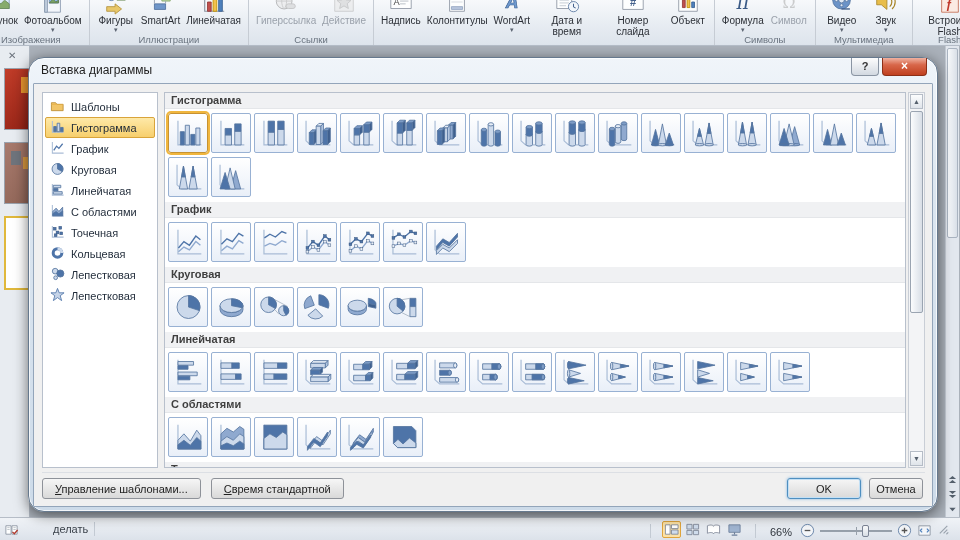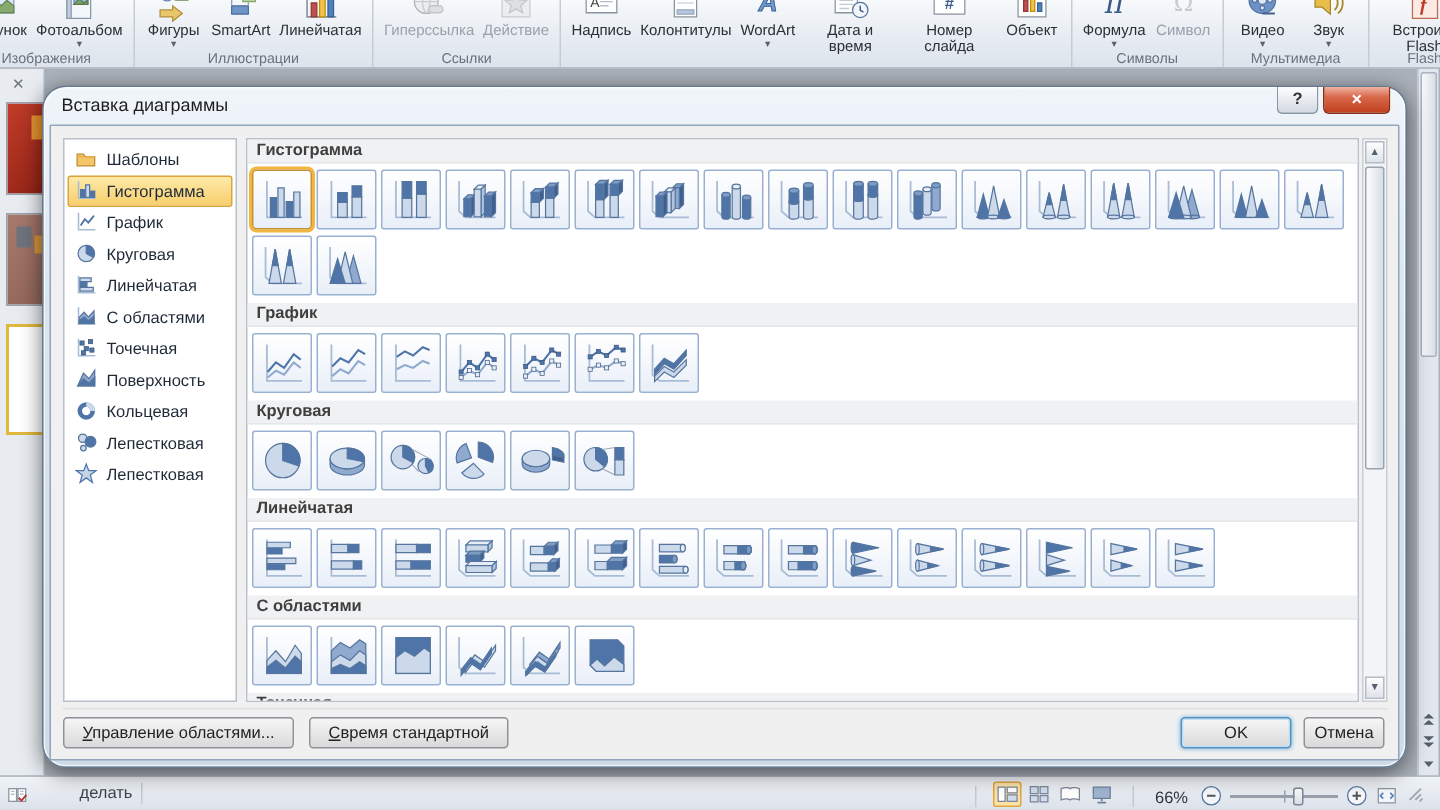--- a/index.html
+++ b/index.html
@@ -458,27 +458,20 @@
               <rect x="3.5" y="3.5" width="3" height="3" fill="#4e74a8" stroke="#36537b" stroke-width="0.5"></rect>
               <rect x="6.5" y="7.5" width="3" height="3" fill="#4e74a8" stroke="#36537b" stroke-width="0.5"></rect>
               <rect x="9.5" y="2.5" width="3" height="3" fill="#4e74a8" stroke="#36537b" stroke-width="0.5"></rect>
               <rect x="10.5" y="8.5" width="3" height="3" fill="#4e74a8" stroke="#36537b" stroke-width="0.5"></rect>
               <rect x="4.5" y="10.5" width="3" height="3" fill="#4e74a8" stroke="#36537b" stroke-width="0.5"></rect>
             </svg></span>
           <span>Точечная</span>
         </div>
         <div class="sbitem">
           <span><svg viewBox="0 0 16 16" xmlns="http://www.w3.org/2000/svg">
-              <path d="M2 13L6 4l4 4 4-6v11Z" fill="#8fa9cf" stroke="#55759f" stroke-width="0.9"></path>
-              <path d="M2 13l4-5 4 3 4-4v6Z" fill="#4e74a8" stroke="#55759f" stroke-width="0.9"></path>
-            </svg></span>
-          <span>Поверхность</span>
-        </div>
-        <div class="sbitem">
-          <span><svg viewBox="0 0 16 16" xmlns="http://www.w3.org/2000/svg">
               <circle cx="8" cy="8.5" r="4.6" fill="none" stroke="#4e74a8" stroke-width="3.2"></circle>
               <path d="M8 3.9A4.6 4.6 0 0 1 12.6 8.5" fill="none" stroke="#ccd9eb" stroke-width="3.2"></path>
             </svg></span>
           <span>Кольцевая</span>
         </div>
         <div class="sbitem">
           <span><svg viewBox="0 0 16 16" xmlns="http://www.w3.org/2000/svg">
               <circle cx="5.5" cy="5.5" r="3" fill="#ccd9eb" stroke="#55759f" stroke-width="0.9"></circle>
               <circle cx="11" cy="8" r="3.8" fill="#4e74a8" stroke="#55759f" stroke-width="0.9"></circle>
               <circle cx="6" cy="12.5" r="2" fill="#ccd9eb" stroke="#55759f" stroke-width="0.9"></circle>
@@ -1048,21 +1041,21 @@
         </div>
         <div class="sechead">Точечная</div>
       </div>
     <div id="dscroll">
       <div class="dsbtn" style="top:1px">▲</div>
       <div id="dsthumb"></div>
       <div class="dsbtn" style="bottom:1px">▼</div>
     </div>
     <div id="dlg-footer">
       <div class="btn" id="btn-manage">
-          <span><u>У</u><span>правление областями...</span></span>
+          <span><u>У</u><span>правление шаблонами...</span></span>
         </div>
       <div class="btn" id="btn-default">
           <span><u>С</u><span>время стандартной</span></span>
         </div>
       <div class="btn" id="btn-ok">OK</div>
       <div class="btn" id="btn-cancel">Отмена</div>
     </div>
   </div>
 </div>
 

